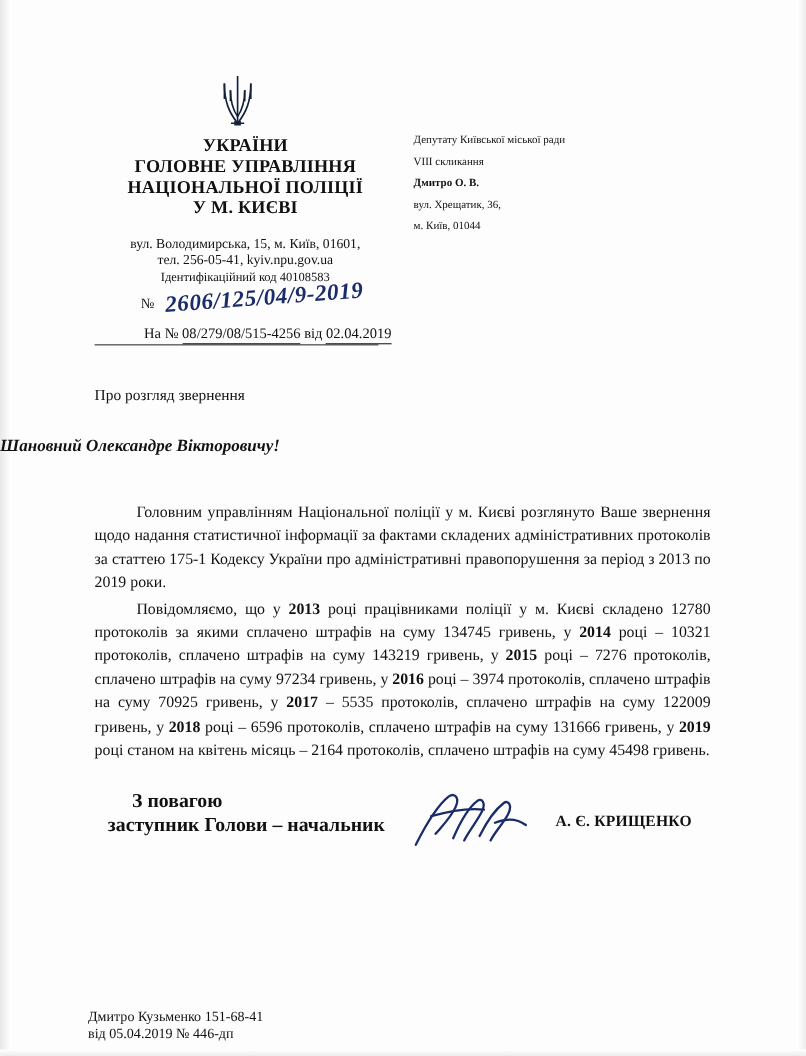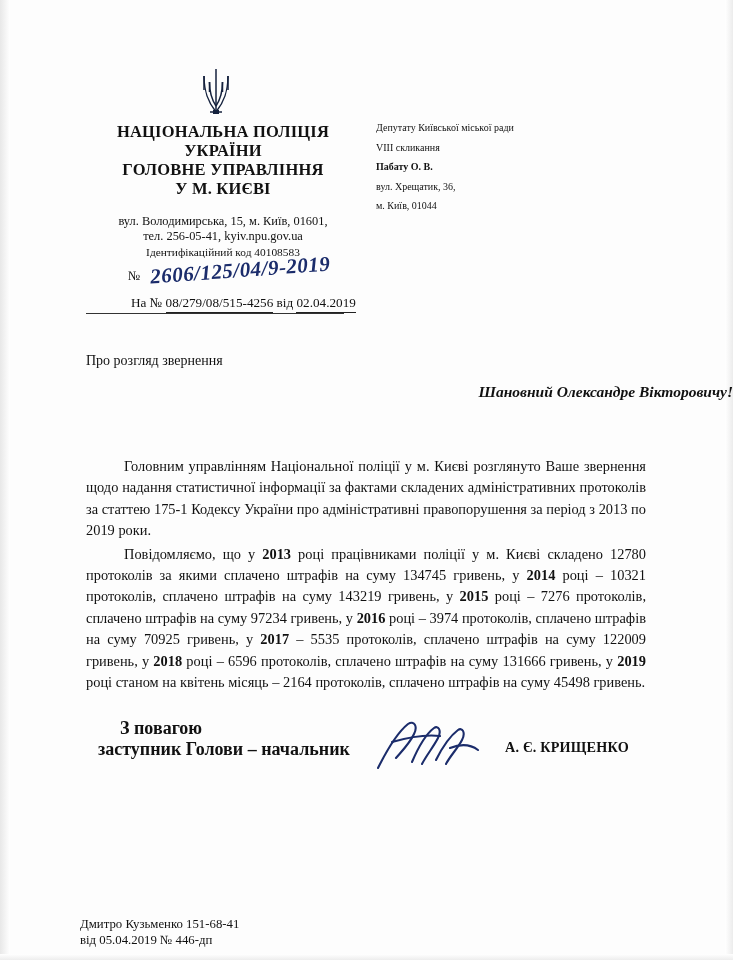--- a/index.html
+++ b/index.html
@@ -138,23 +138,23 @@
     position: absolute;
     left: 86px;
     top: 353px;
     font-size: 14px;
   }
 
   
   .salutation {
     position: absolute;
     left: 0;
-    top: 383px;
+    top: 397px;
     width: 733px;
-    text-align: right;
+    text-align: left;
     font-size: 15.5px;
     font-weight: bold;
     font-style: italic;
   }
 
   
   .body-text {
     position: absolute;
     left: 86px;
     top: 456px;
@@ -232,44 +232,44 @@
         <path d="M13.5 16 L13.5 26"></path>
         <path d="M26.5 16 L26.5 26"></path>
         <path d="M14 46 L26 46"></path>
       </g>
       <path d="M17 44 h6 v4 h-6 z" fill="#14213d"></path>
     </svg>
   </div>
 
   <div class="letterhead">
     <div class="lh-title">
-      <div>НАЦІОНАЛЬНА ПОЛІЦІЯ</div>
       <div>УКРАЇНИ</div>
       <div>ГОЛОВНЕ УПРАВЛІННЯ</div>
+      <div>НАЦІОНАЛЬНОЇ ПОЛІЦІЇ</div>
       <div>У М. КИЄВІ</div>
     </div>
     <div class="lh-address">
       <div>вул. Володимирська, 15, м. Київ, 01601,</div>
       <div>тел. 256-05-41, kyiv.npu.gov.ua</div>
     </div>
     <div class="lh-code">Ідентифікаційний код 40108583</div>
   </div>
 
   <div class="reg-hash">№</div>
   <div class="reg-number">2606/125/04/9-2019</div>
 
   <div class="reply-line">
     <span>На № </span><span class="underlined">08/279/08/515-4256</span><span> від </span><span class="underlined">02.04.2019</span>
   </div>
   <div class="reply-rule"></div>
 
   <div class="addressee">
     <div>Депутату Київської міської ради</div>
     <div>VIII скликання</div>
-    <div class="bold">Пабату О. В.</div>
+    <div class="bold">Дмитро О. В.</div>
     <div>вул. Хрещатик, 36,</div>
     <div>м. Київ, 01044</div>
   </div>
 
   <div class="subject">Про розгляд звернення</div>
 
   <div class="salutation">Шановний Олександре Вікторовичу!</div>
 
   <div class="body-text">
     <p>Головним управлінням Національної поліції у м. Києві розглянуто Ваше звернення щодо надання статистичної інформації за фактами складених адміністративних протоколів за статтею 175-1 Кодексу України про адміністративні правопорушення за період з 2013 по 2019 роки.</p>

